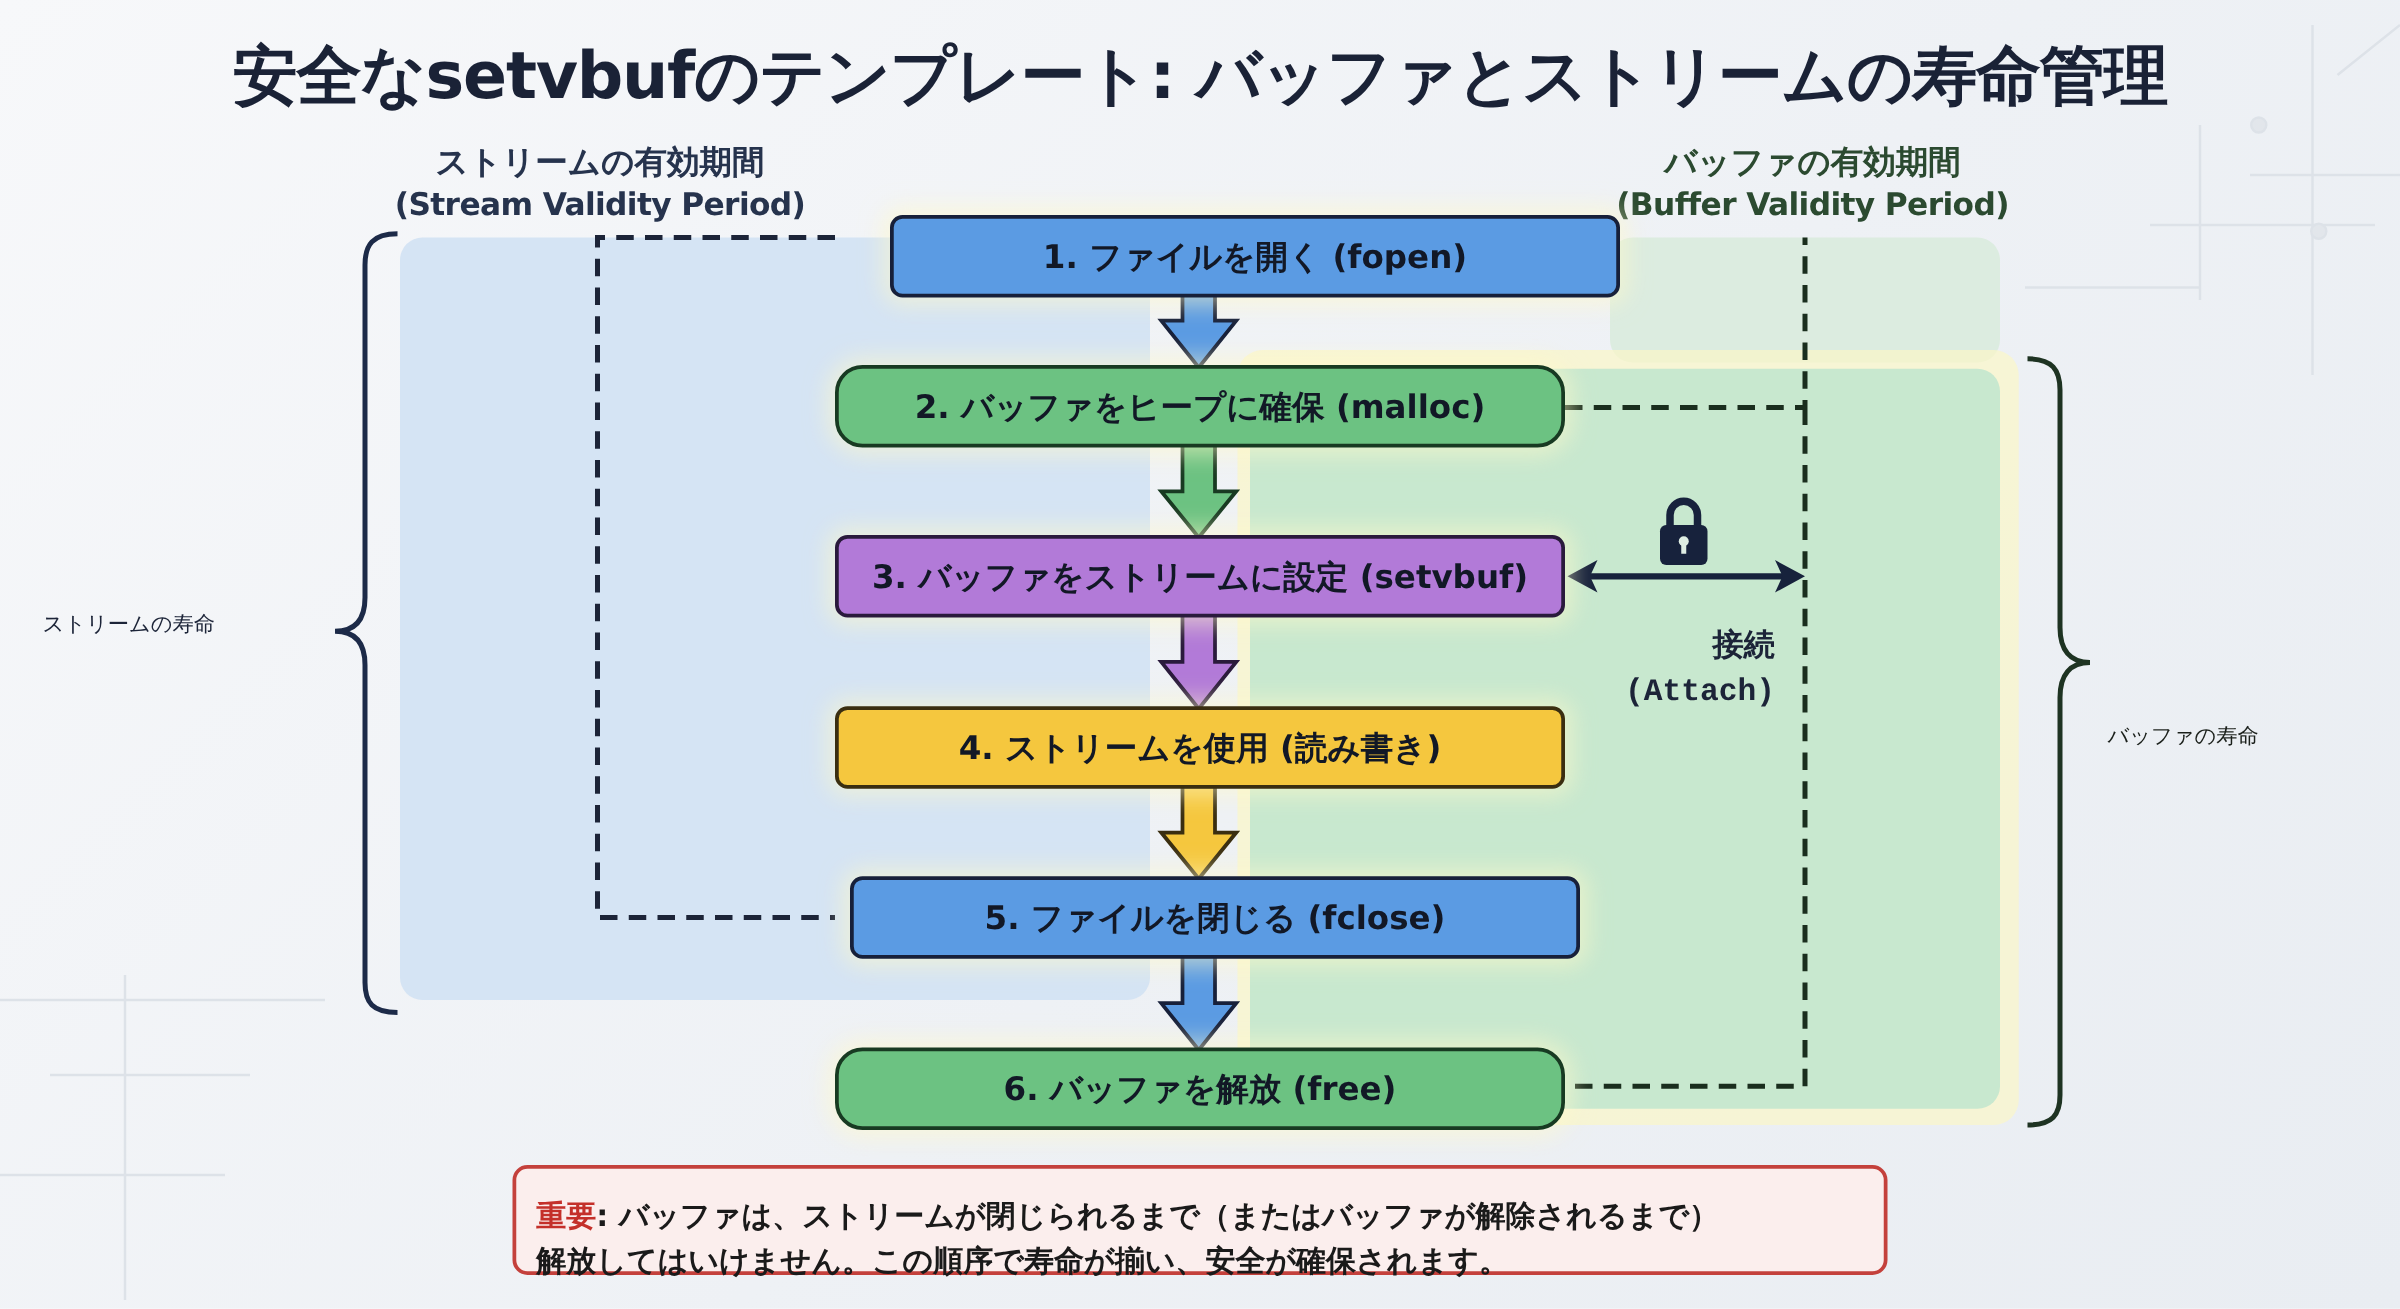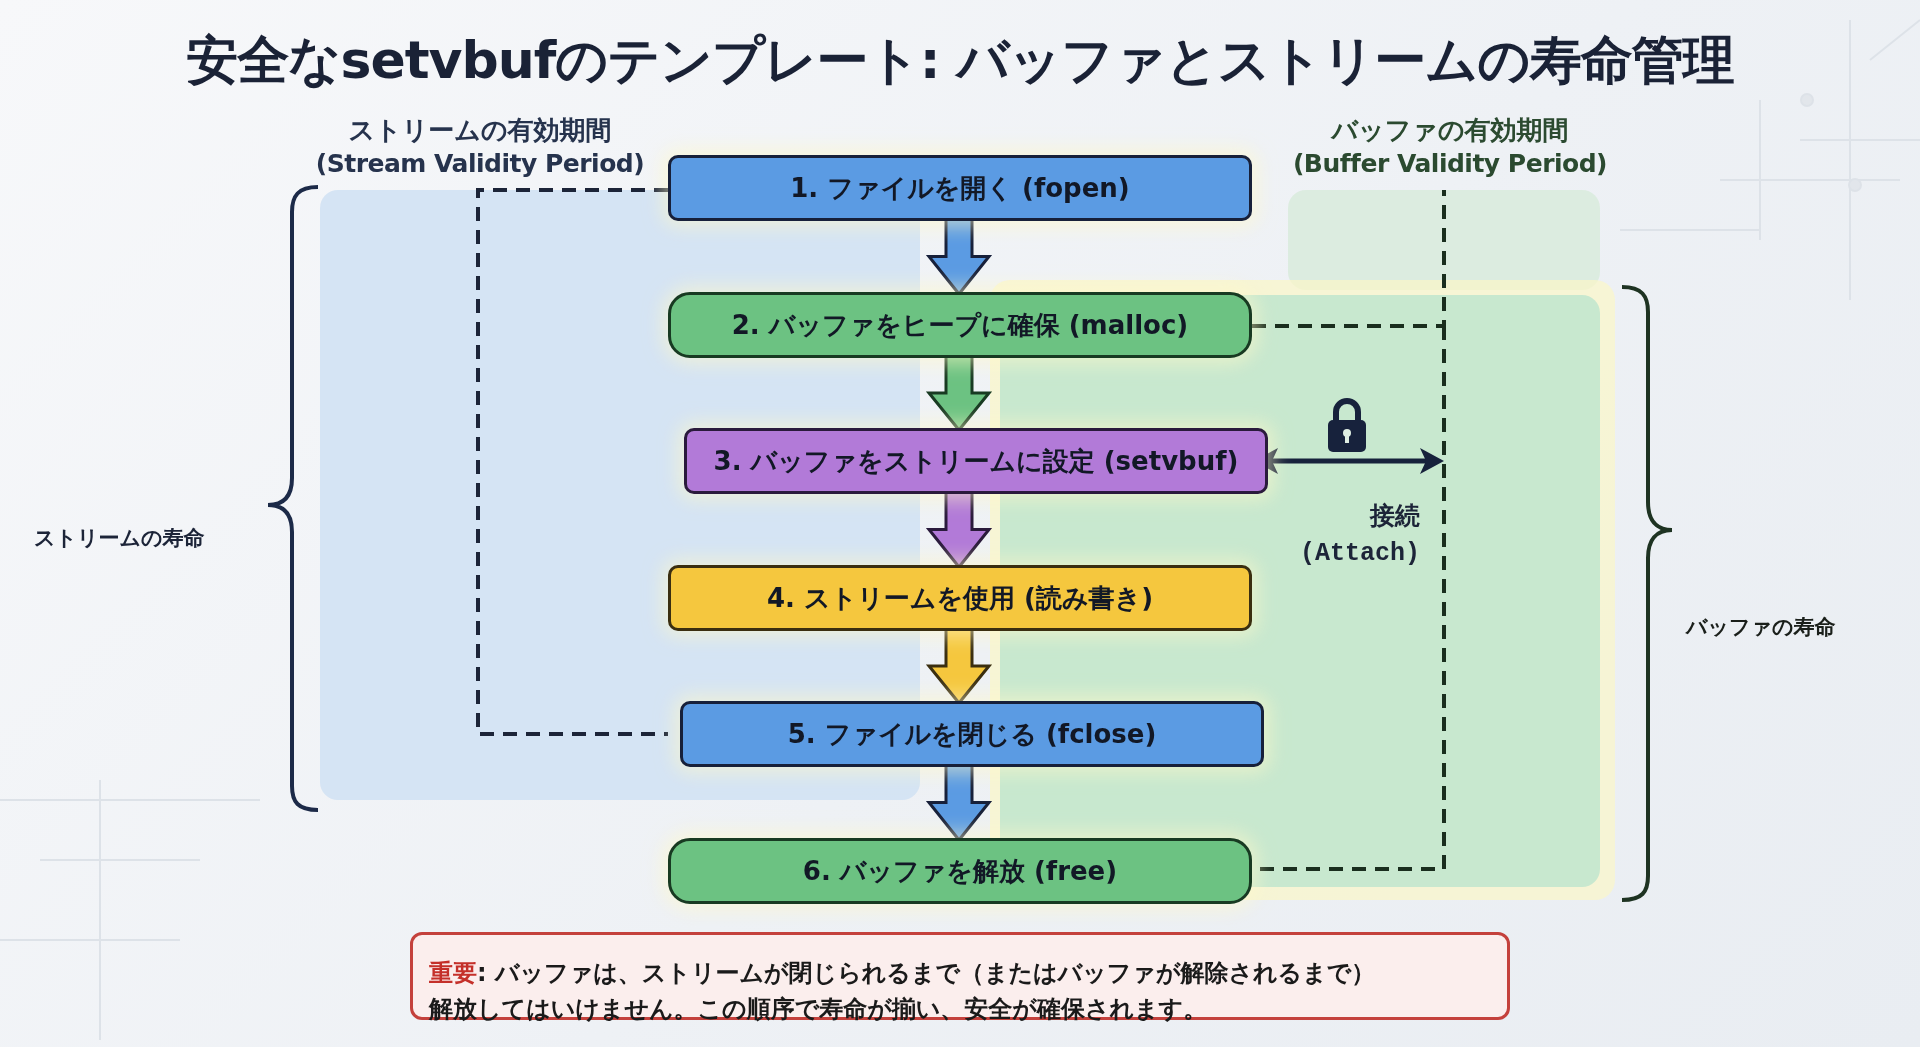--- a/index.html
+++ b/index.html
@@ -16,21 +16,21 @@
     white-space:nowrap;
   }
   .period-label {
     position:absolute; text-align:center; font-weight:bold; line-height:34px;
     font-size:26px; white-space:nowrap;
   }
   #stream-period-label { left:300px; width:360px; top:113px; color:#26334d; }
   #buffer-period-label { left:1260px; width:380px; top:113px; color:#2b4a30; }
   .period-label .sub { font-size:25px; letter-spacing:-0.5px; }
   .lifetime-label {
-    position:absolute; font-weight:bold; font-size:21px; white-space:nowrap;margin-top:36px;
+    position:absolute; font-weight:normal; font-size:17px; white-space:nowrap;
   }
   #stream-life-label { left:34px; top:488px; color:#1c2438; }
   #buffer-life-label { left:1686px; top:577px; color:#1a1f1a; }
   .step {
     position:absolute; left:668px; width:584px; height:66px;
     border:3px solid #17203a; border-radius:10px; box-sizing:border-box;
     display:flex; align-items:center; justify-content:center;
     font-weight:bold; font-size:26px; color:#121826; white-space:nowrap;
     box-shadow: 0 0 18px 6px rgba(255,250,200,0.55);
   }
@@ -106,23 +106,23 @@
     <path d="M1336 422 V412 A11 11 0 0 1 1358 412 V422" stroke="#17223c" stroke-width="6" fill="none"></path>
     <rect x="1328" y="420" width="38" height="32" rx="5" fill="#17223c"></rect>
     <circle cx="1347" cy="433" r="4" fill="#dfeee3"></circle>
     <rect x="1345" y="434" width="4" height="9" fill="#dfeee3"></rect>
   </g>
 </svg>
 
 <div id="stream-life-label" class="lifetime-label">ストリームの寿命</div>
 <div id="buffer-life-label" class="lifetime-label">バッファの寿命</div>
 
-<div class="step blue" style="top:155px;">1. ファイルを開く (fopen)</div>
+<div class="step blue" style="top:172px;margin-left:44px;">1. ファイルを開く (fopen)</div>
 <div class="step green" style="top:292px;">2. バッファをヒープに確保 (malloc)</div>
-<div class="step purple" style="top:428px;margin-left:16px;">3. バッファをストリームに設定 (setvbuf)</div>
+<div class="step purple" style="top:428px;">3. バッファをストリームに設定 (setvbuf)</div>
 <div class="step yellow" style="top:565px;">4. ストリームを使用 (読み書き)</div>
 <div class="step blue" style="top:701px;margin-left:12px;">5. ファイルを閉じる (fclose)</div>
 <div class="step green" style="top:838px;">6. バッファを解放 (free)</div>
 
 <div id="attach-label">
   <div>接続</div>
   <div>(Attach)</div>
 </div>
 
 <div id="warning-box">

